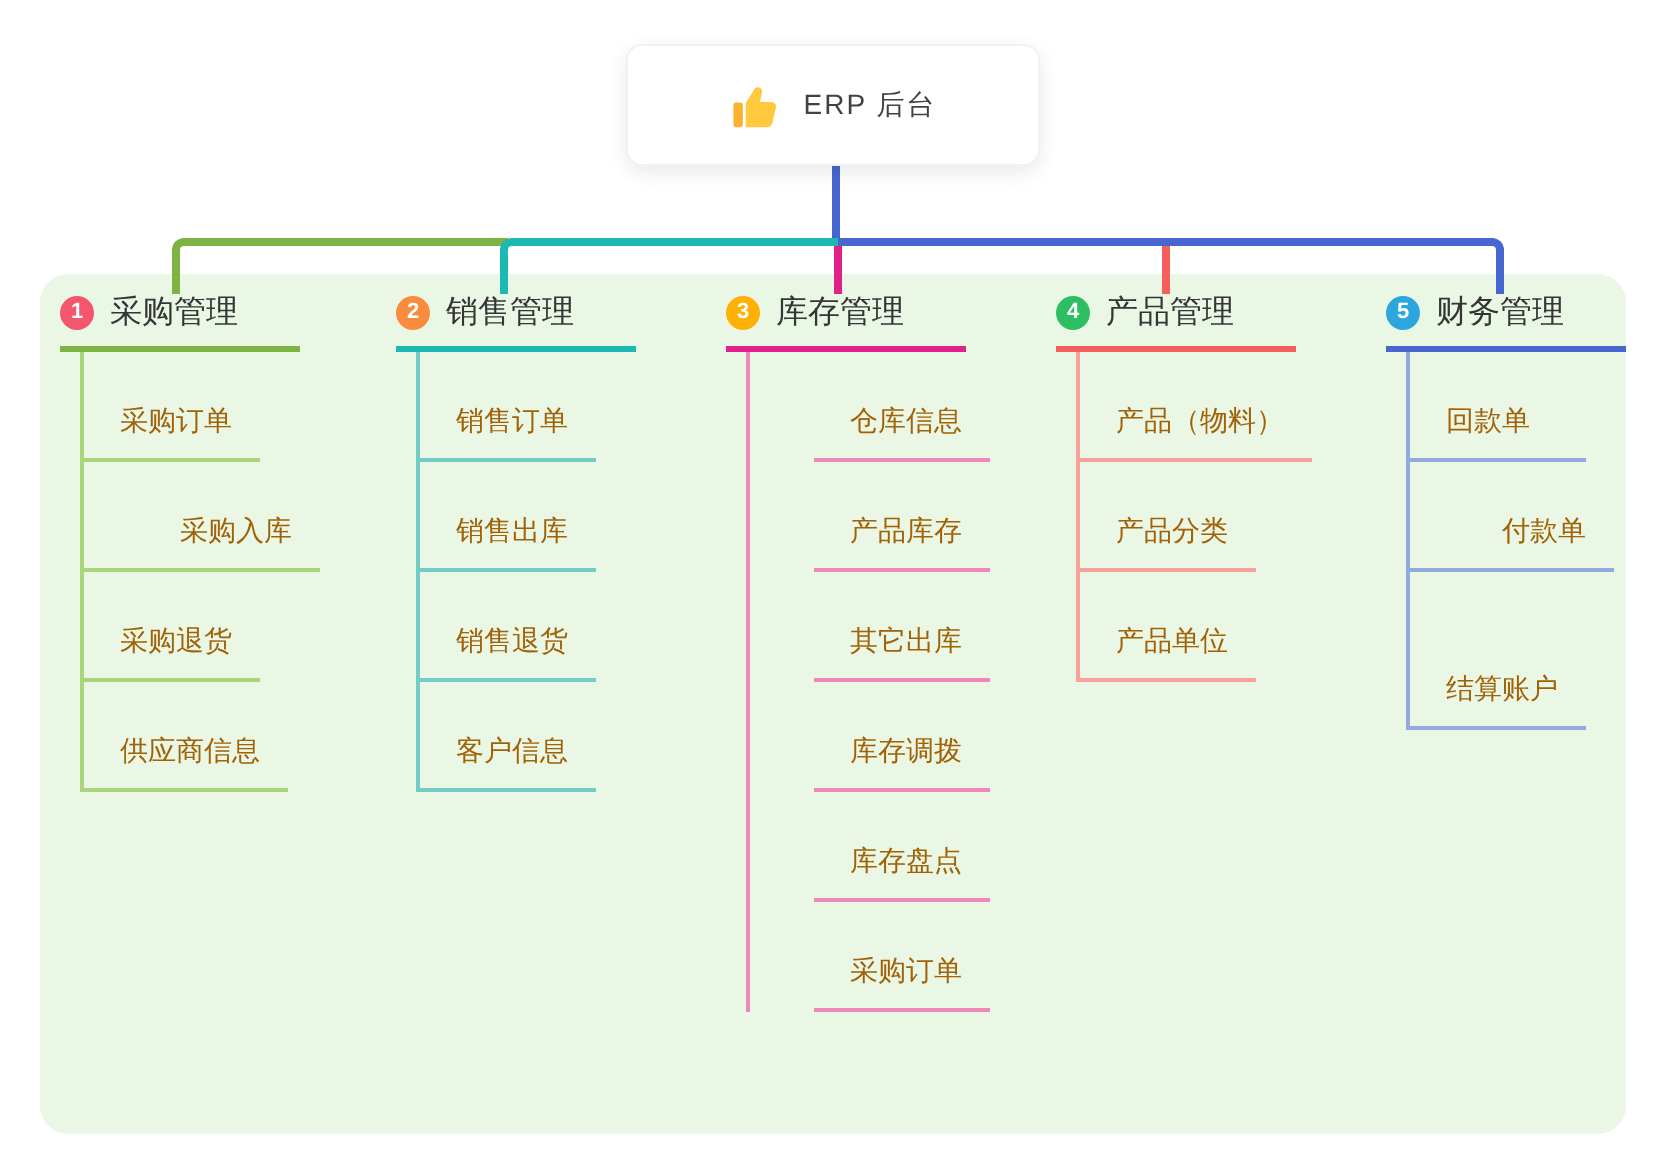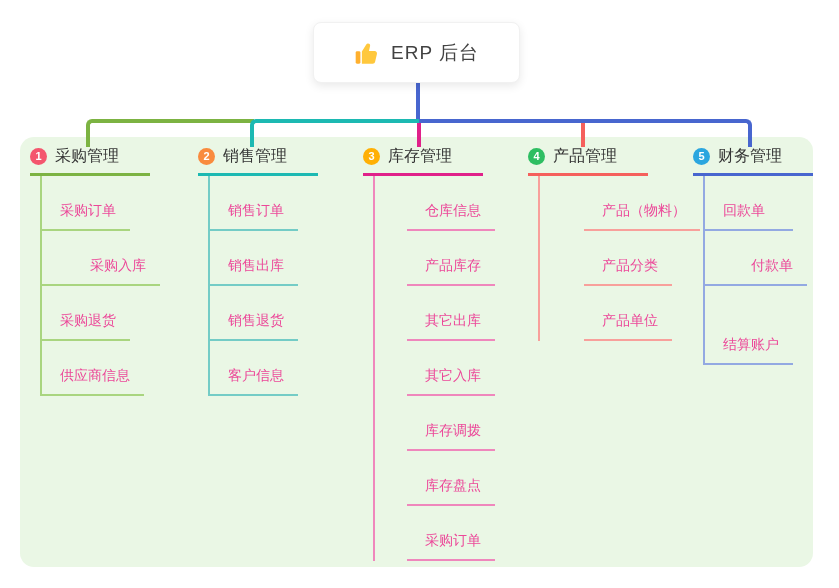--- a/index.html
+++ b/index.html
@@ -16,39 +16,39 @@
   }
   
   .root-card{
     position:absolute;left:313px;top:22px;width:207px;height:61px;
     background:#ffffff;border:1px solid #f1f1f1;border-radius:8px;
     box-shadow:0 3px 10px rgba(0,0,0,.09);
     display:flex;align-items:center;justify-content:center;gap:10px;
     box-sizing:border-box;
   }
   .root-card .thumb{width:27px;height:27px;flex:0 0 auto;margin-top:2px;}
-  .root-title{font-size:19px;color:#424242;letter-spacing:1px;}
+  .root-title{font-size:14px;color:#424242;letter-spacing:1px;}
   
   .branch{position:absolute;top:146px;}
   .branch-header{
     display:flex;align-items:center;gap:8px;width:120px;
     padding-bottom:6px;border-bottom:3px solid #999;
   }
   .badge{
     width:17px;height:17px;border-radius:50%;flex:0 0 auto;
     display:flex;align-items:center;justify-content:center;
     color:#fff;font-size:11px;font-weight:bold;line-height:1;
   }
   .branch-label{font-size:16px;color:#353535;font-weight:500;white-space:nowrap;}
   .children{margin-left:10px;border-left:2px solid #ccc;}
   .child{
     height:55px;box-sizing:border-box;display:flex;align-items:flex-end;
     padding:0 14px 9px 18px;border-bottom:2px solid #ccc;
     width:max-content;min-width:88px;
-    font-size:14px;color:#ec4899;white-space:nowrap;
+    font-size:14px;color:#a16207;white-space:nowrap;
   }
 </style>
 </head>
 <body>
 
 <div id="canvas">
 
   <div class="panel" style="background: rgb(234, 247, 229);"></div>
 
   <div id="connectors">
@@ -97,32 +97,31 @@
       </div>
       <div class="branch" style="left: 363px;">
         <div class="branch-header" style="border-bottom-color: rgb(224, 33, 138);">
           <span class="badge" style="background: rgb(255, 176, 5);">3</span>
           <span class="branch-label">库存管理</span>
         </div>
         <div class="children" style="border-left-color: rgb(239, 135, 188); padding-left: 32px;">
           <div class="child" style="border-bottom-color: rgb(239, 135, 188);">仓库信息</div>
           <div class="child" style="border-bottom-color: rgb(239, 135, 188);">产品库存</div>
           <div class="child" style="border-bottom-color: rgb(239, 135, 188);">其它出库</div>
-          <div class="child" style="border-bottom-color: rgb(239, 135, 188);">其它入库</div>
           <div class="child" style="border-bottom-color: rgb(239, 135, 188);">库存调拨</div>
           <div class="child" style="border-bottom-color: rgb(239, 135, 188);">库存盘点</div>
           <div class="child" style="border-bottom-color: rgb(239, 135, 188);">采购订单</div>
         </div>
       </div>
       <div class="branch" style="left: 528px;">
         <div class="branch-header" style="border-bottom-color: rgb(245, 96, 92);">
           <span class="badge" style="background: rgb(46, 190, 98);">4</span>
           <span class="branch-label">产品管理</span>
         </div>
-        <div class="children" style="border-left-color: rgb(248, 160, 155); padding-left: 44px;">
+        <div class="children" style="border-left-color: rgb(248, 160, 155);">
           <div class="child" style="border-bottom-color: rgb(248, 160, 155);">产品（物料）</div>
           <div class="child" style="border-bottom-color: rgb(248, 160, 155);">产品分类</div>
           <div class="child" style="border-bottom-color: rgb(248, 160, 155);">产品单位</div>
         </div>
       </div>
       <div class="branch" style="left: 693px;">
         <div class="branch-header" style="border-bottom-color: rgb(72, 102, 207);">
           <span class="badge" style="background: rgb(43, 166, 223);">5</span>
           <span class="branch-label">财务管理</span>
         </div>

